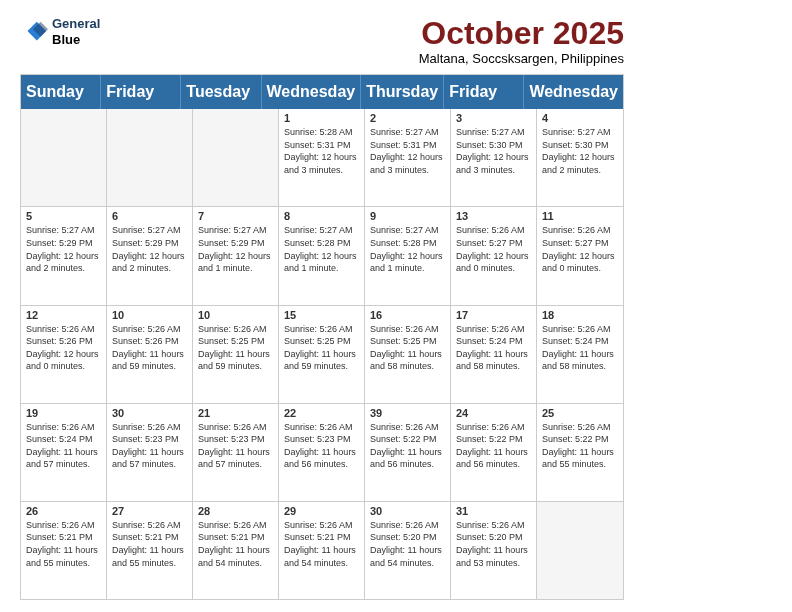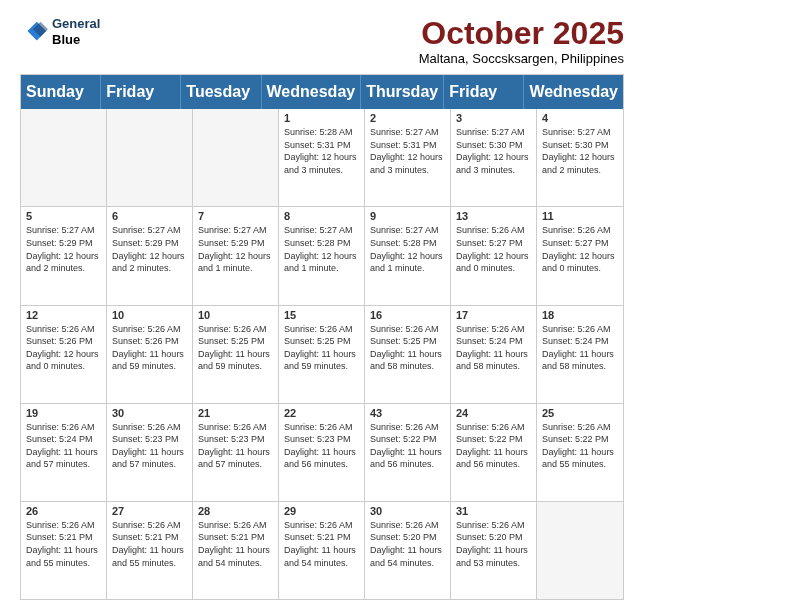--- a/index.html
+++ b/index.html
@@ -299,21 +299,21 @@
             <div class="cell-line">and 57 minutes.</div>
           </div>
           <div class="cal-cell">
             <div class="day-num">22</div>
             <div class="cell-line">Sunrise: 5:26 AM</div>
             <div class="cell-line">Sunset: 5:23 PM</div>
             <div class="cell-line">Daylight: 11 hours</div>
             <div class="cell-line">and 56 minutes.</div>
           </div>
           <div class="cal-cell">
-            <div class="day-num">43</div>
+            <div class="day-num">39</div>
             <div class="cell-line">Sunrise: 5:26 AM</div>
             <div class="cell-line">Sunset: 5:22 PM</div>
             <div class="cell-line">Daylight: 11 hours</div>
             <div class="cell-line">and 56 minutes.</div>
           </div>
           <div class="cal-cell">
             <div class="day-num">24</div>
             <div class="cell-line">Sunrise: 5:26 AM</div>
             <div class="cell-line">Sunset: 5:22 PM</div>
             <div class="cell-line">Daylight: 11 hours</div>

